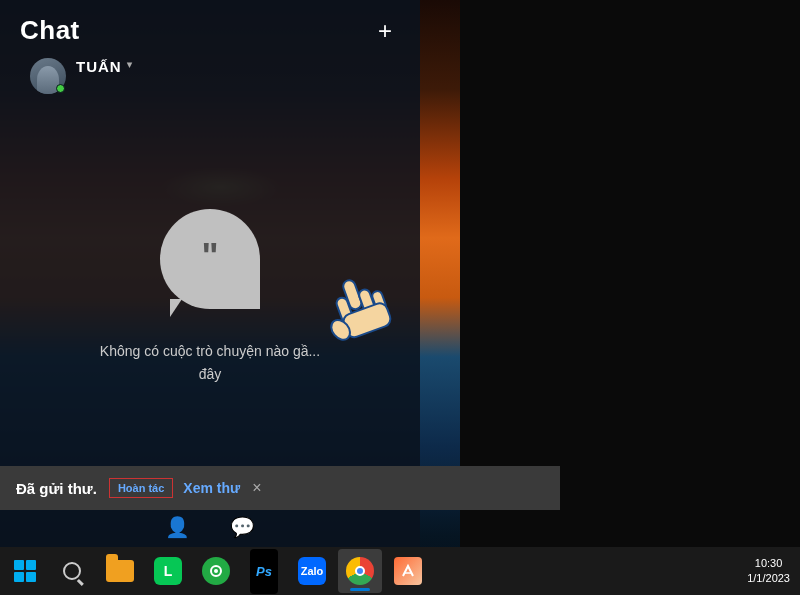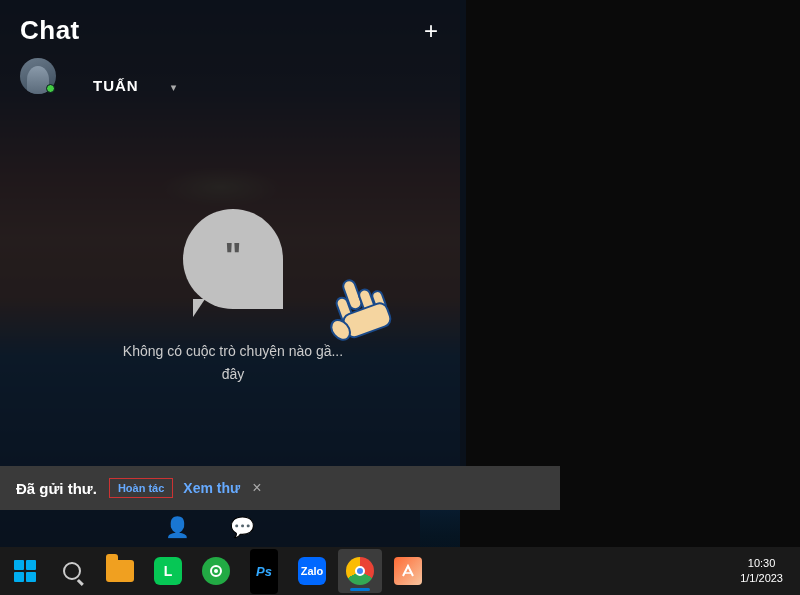--- a/index.html
+++ b/index.html
@@ -50,21 +50,21 @@
       top: 0; right: 0;
       width: 340px;
       height: 595px;
       background: #0a0a0a;
     }
 
     
     .chat-panel {
       position: absolute;
       top: 0; left: 0;
-      width: 466px;
+      width: 420px;
       height: 490px;
       background: rgba(10, 18, 30, 0.88);
       display: flex;
       flex-direction: column;
     }
 
     
     .chat-header {
       padding: 15px 20px 8px 20px;
       display: flex;
@@ -85,24 +85,23 @@
       cursor: pointer;
       width: 30px;
       height: 30px;
       display: flex;
       align-items: center;
       justify-content: center;
     }
 
     
     .user-row {
-      padding: 4px 20px 10px 20px;
-      display: flex;
-      align-items: flex-end;
-      gap: 27px;
+      padding: 4px 20px 10px 30px;
+      display: flex;
+      align-items: flex-start;
     }
 
     .avatar-container {
       position: relative;
       width: 36px;
       height: 36px;
     }
 
     .avatar {
       width: 36px;
@@ -478,21 +477,21 @@
       width: 20px;
       height: 3px;
       background: #0078d4;
       border-radius: 2px;
     }
 
     
     .taskbar-right {
       display: flex;
       align-items: center;
-      padding-right: 17px;
+      padding-right: 10px;
       gap: 6px;
     }
 
     .taskbar-time {
       color: #ffffff;
       font-size: 11px;
       text-align: center;
       line-height: 1.4;
     }
 

